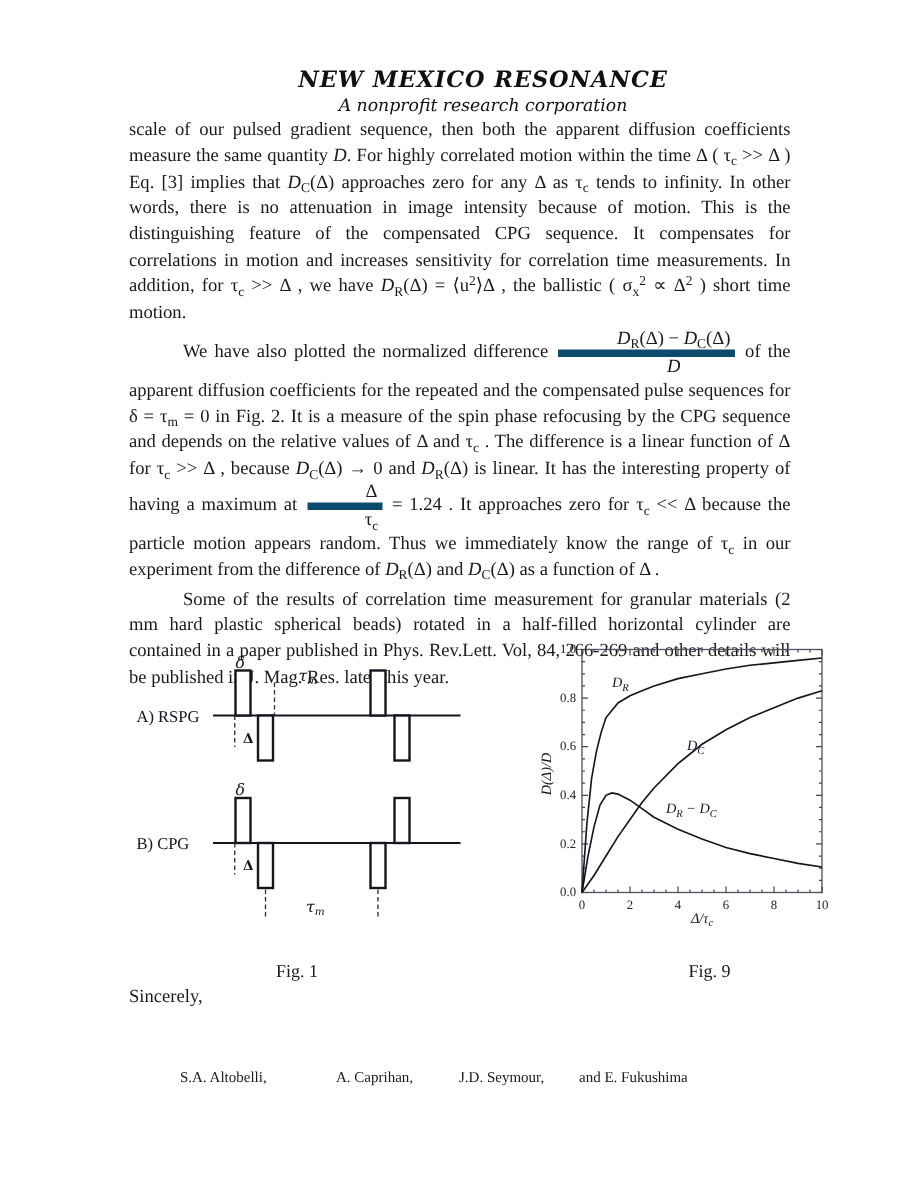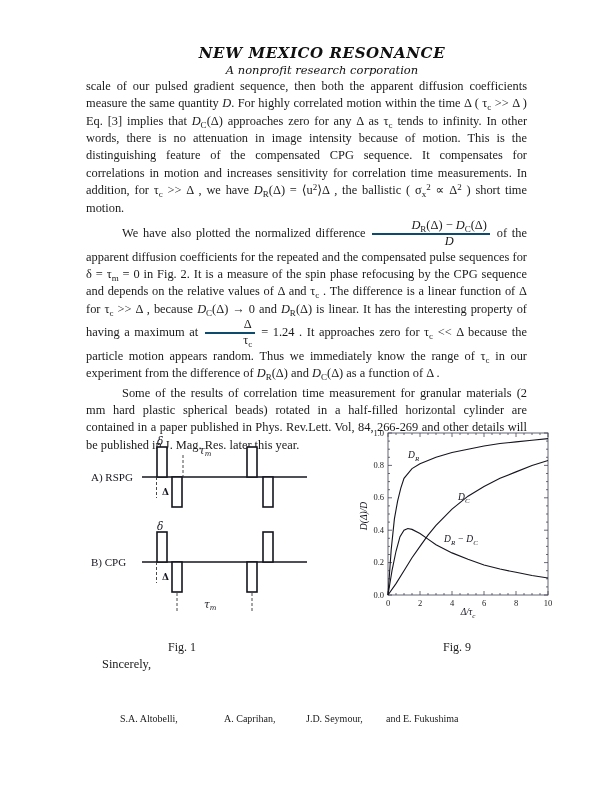--- a/index.html
+++ b/index.html
@@ -14,21 +14,21 @@
            font-size:11.5px;margin-top:1px;color:#101010;}
 
   
   .bodytext{position:absolute;top:66px;left:86px;width:441px;
             font-size:12.4px;line-height:1.40;text-align:justify;font-family:Liberation Serif, serif;}
   .bodytext p{margin:0 0 2px 0;}
   .bodytext p.indent{text-indent:36px;}
   sub{font-size:9px;vertical-align:-3px;line-height:0;}
   sup{font-size:9px;vertical-align:4px;line-height:0;}
   .frac{display:inline-block;vertical-align:middle;text-align:center;line-height:1.12;padding:0 2px;}
-  .frac .num{display:block;border-bottom:2px solid #0c4a6e;padding:0 3px;}
+  .frac .num{display:block;border-bottom:5px solid #0c4a6e;padding:0 3px;}
   .frac .den{display:block;}
 
   
   #fig1{position:absolute;left:85px;top:424px;}
   .pulse{fill:#fff;stroke:#15151f;stroke-width:1.6;}
   .base{stroke:#15151f;stroke-width:1.4;}
   .dash{stroke:#333;stroke-width:.9;stroke-dasharray:3 2;fill:none;}
   .seq-lab{font:11px "Liberation Serif",serif;fill:#15151f;}
   .glab{font:italic 10.5px "DejaVu Serif",serif;fill:#15151f;}
   .dlab{font:bold 9px "DejaVu Serif",serif;fill:#15151f;}
@@ -37,23 +37,23 @@
   
   #fig2{position:absolute;left:358px;top:416px;}
   .axis-frame{fill:none;stroke:#556;stroke-width:.9;}
   #fig2-ticks line{stroke:#445;stroke-width:.8;}
   .ticklab{font:8.5px "Liberation Serif",serif;fill:#222;}
   .curve{fill:none;stroke:#15151f;stroke-width:1.1;}
   .curve-lab{font:italic 9.5px "Liberation Serif",serif;fill:#15151f;}
   .axis-lab{font:italic 9.5px "Liberation Serif",serif;fill:#15151f;}
 
   
-  .cap{position:absolute;top:628px;width:44px;text-align:left;font-size:12px;}
+  .cap{position:absolute;top:628px;width:44px;text-align:right;font-size:12px;}
   #cap1{left:168px;} #cap2{left:443px;}
-  .salutation{position:absolute;left:102px;top:645px;font-size:12.4px;}
+  .salutation{position:absolute;left:86px;top:645px;font-size:12.4px;}
   .signame{position:absolute;top:701px;font-size:10px;white-space:nowrap;}
 
   
   .letterfoot{position:absolute;top:712px;left:0;right:0;text-align:center;}
   .footer-line{font-family:"DejaVu Serif",serif;font-style:italic;font-weight:bold;
                font-size:12.5px;line-height:1.32;color:#101010;}
   .footer-url{font-size:12px;}
 </style>
 </head>
 <body>

